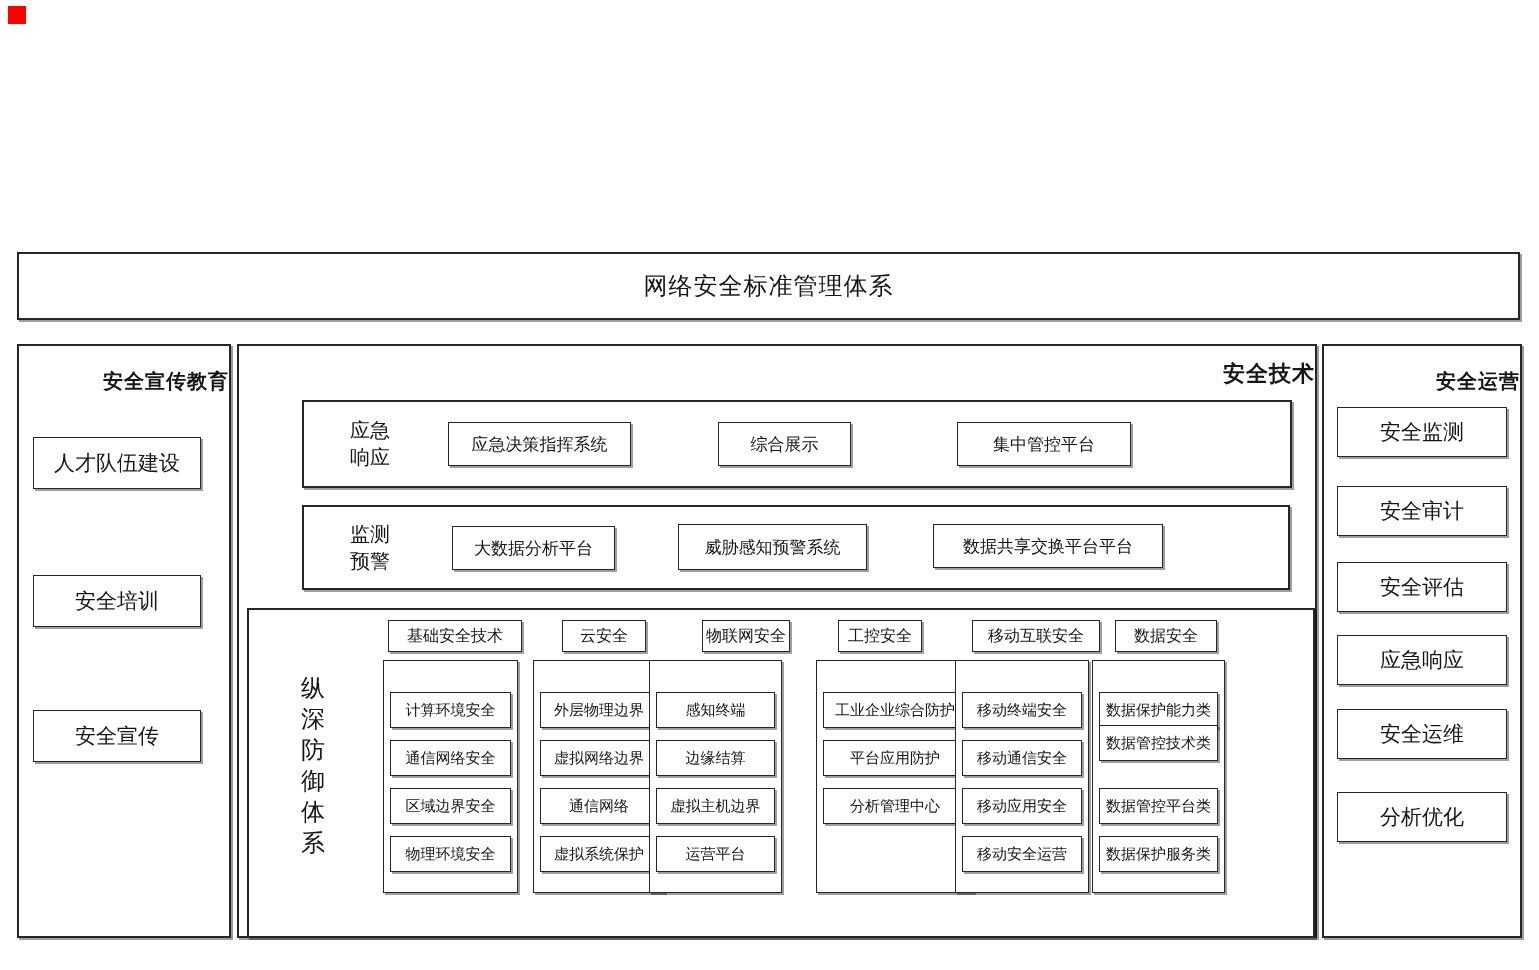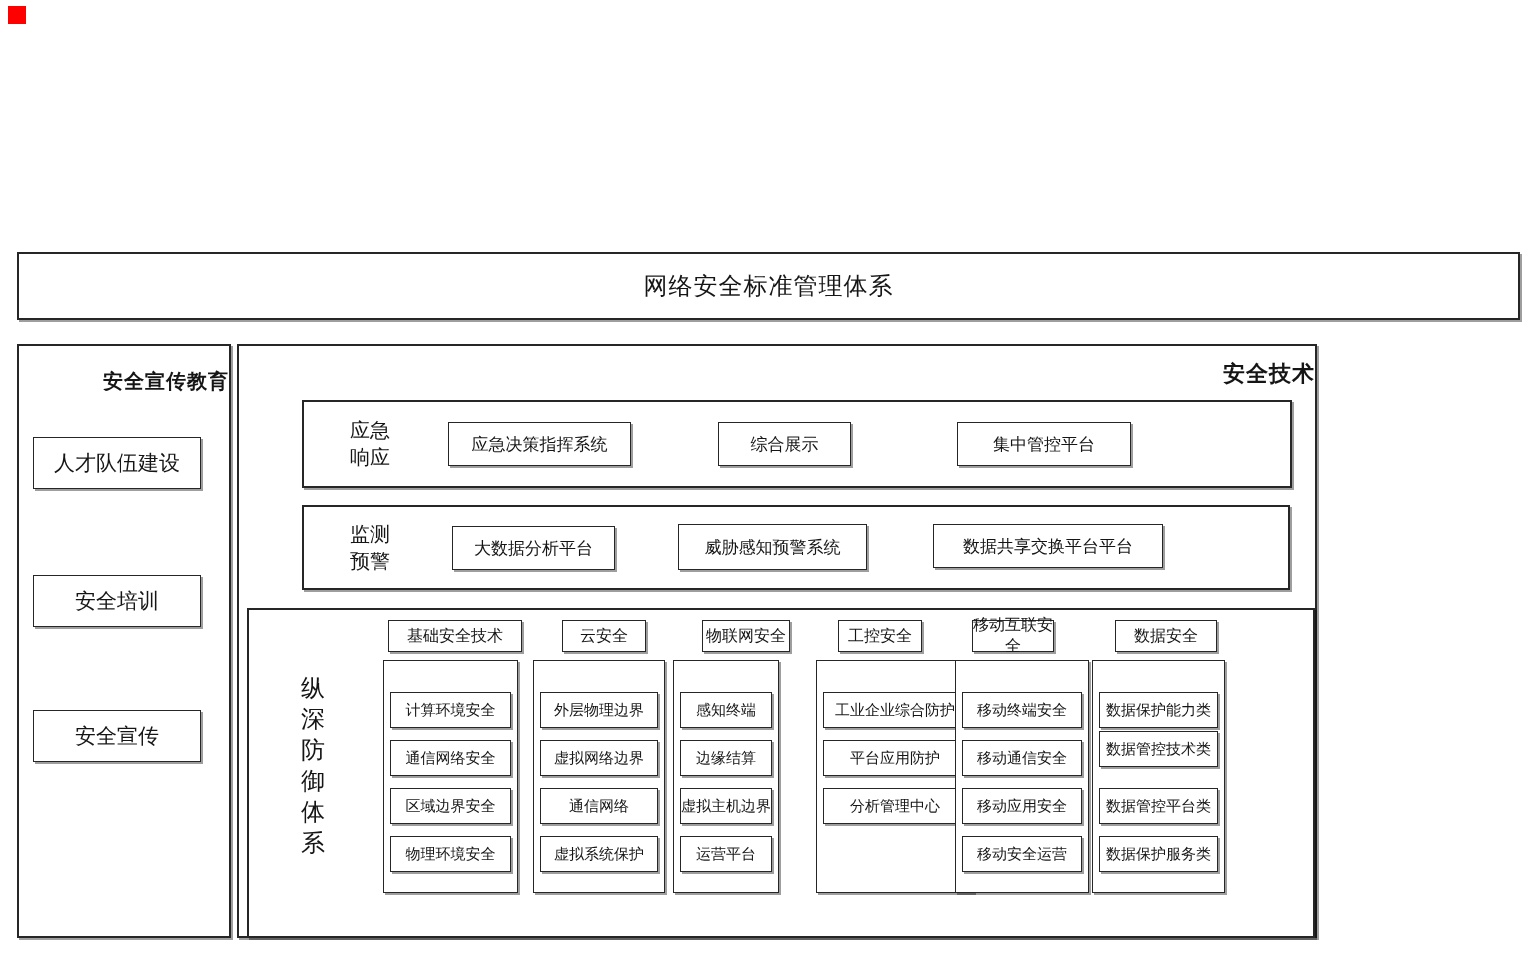--- a/index.html
+++ b/index.html
@@ -91,38 +91,38 @@
       <div class="box ctr row-item" style="left:629px;top:17px;width:230px;height:44px">数据共享交换平台平台</div>
     </div>
 
     <div class="box row-box defense-box">
       <div class="v-label">纵深防御体系</div>
 
       <div class="box ctr col-header" style="left:139px;width:134px">基础安全技术</div>
       <div class="box ctr col-header" style="left:313px;width:84px">云安全</div>
       <div class="box ctr col-header" style="left:453px;width:88px">物联网安全</div>
       <div class="box ctr col-header" style="left:589px;width:84px">工控安全</div>
-      <div class="box ctr col-header" style="left:723px;width:82px">移动互联安全</div>
+      <div class="box ctr col-header" style="left:723px;width:128px">移动互联安全</div>
       <div class="box ctr col-header" style="left:866px;width:102px">数据安全</div>
 
       <div class="box col-group" style="left:134px;width:135px">
         <div class="d-item ctr" style="top:31px">计算环境安全</div>
         <div class="d-item ctr" style="top:79px">通信网络安全</div>
         <div class="d-item ctr" style="top:127px">区域边界安全</div>
         <div class="d-item ctr" style="top:175px">物理环境安全</div>
       </div>
 
       <div class="box col-group" style="left:284px;width:132px">
         <div class="d-item ctr" style="top:31px">外层物理边界</div>
         <div class="d-item ctr" style="top:79px">虚拟网络边界</div>
         <div class="d-item ctr" style="top:127px">通信网络</div>
         <div class="d-item ctr" style="top:175px">虚拟系统保护</div>
       </div>
 
-      <div class="box col-group" style="left:424px;width:106px">
+      <div class="box col-group" style="left:400px;width:133px">
         <div class="d-item ctr" style="top:31px">感知终端</div>
         <div class="d-item ctr" style="top:79px">边缘结算</div>
         <div class="d-item ctr" style="top:127px">虚拟主机边界</div>
         <div class="d-item ctr" style="top:175px">运营平台</div>
       </div>
 
       <div class="box col-group" style="left:567px;width:158px">
         <div class="d-item ctr" style="top:31px">工业企业综合防护</div>
         <div class="d-item ctr" style="top:79px">平台应用防护</div>
         <div class="d-item ctr" style="top:127px">分析管理中心</div>
@@ -130,21 +130,30 @@
 
       <div class="box col-group" style="left:706px;width:134px">
         <div class="d-item ctr" style="top:31px">移动终端安全</div>
         <div class="d-item ctr" style="top:79px">移动通信安全</div>
         <div class="d-item ctr" style="top:127px">移动应用安全</div>
         <div class="d-item ctr" style="top:175px">移动安全运营</div>
       </div>
 
       <div class="box col-group" style="left:843px;width:133px">
         <div class="d-item ctr" style="top:31px">数据保护能力类</div>
-        <div class="d-item ctr" style="top:70px">数据管控技术类</div>
+        <div class="d-item ctr" style="top:64px">数据管控技术类</div>
         <div class="d-item ctr" style="top:127px">数据管控平台类</div>
         <div class="d-item ctr" style="top:175px">数据保护服务类</div>
       </div>
     </div>
   </div>
 
+  <div class="box panel right-panel">
+    <div class="panel-title">安全运营</div>
+    <div class="box ctr side-item" style="top:61px">安全监测</div>
+    <div class="box ctr side-item" style="top:140px">安全审计</div>
+    <div class="box ctr side-item" style="top:216px">安全评估</div>
+    <div class="box ctr side-item" style="top:289px">应急响应</div>
+    <div class="box ctr side-item" style="top:363px">安全运维</div>
+    <div class="box ctr side-item" style="top:446px">分析优化</div>
+  </div>
 
 </div>
 
 </body></html>

